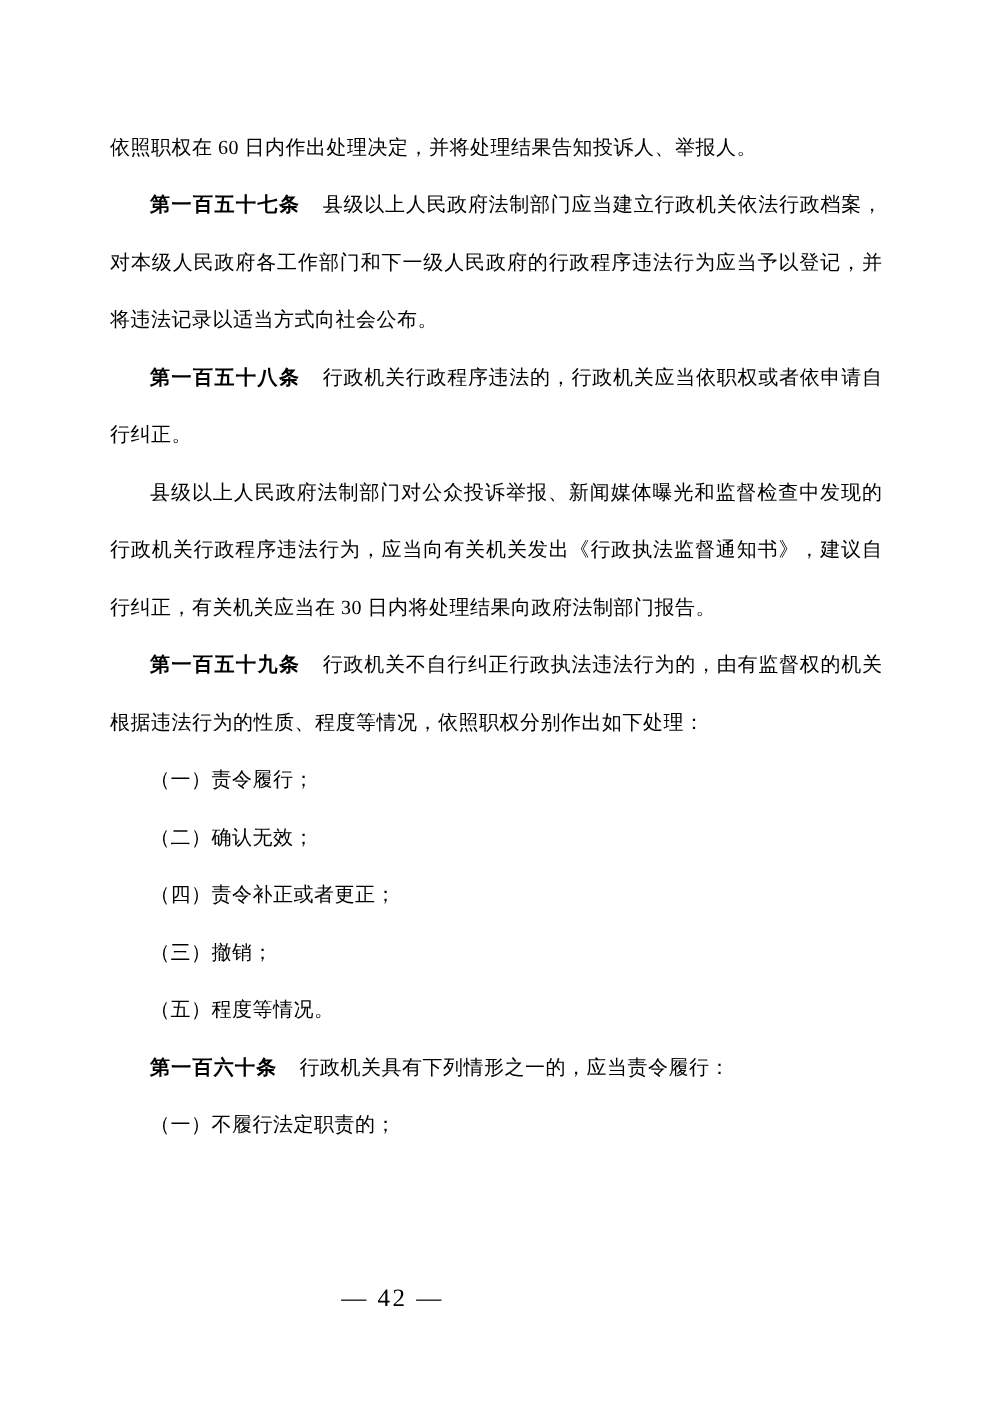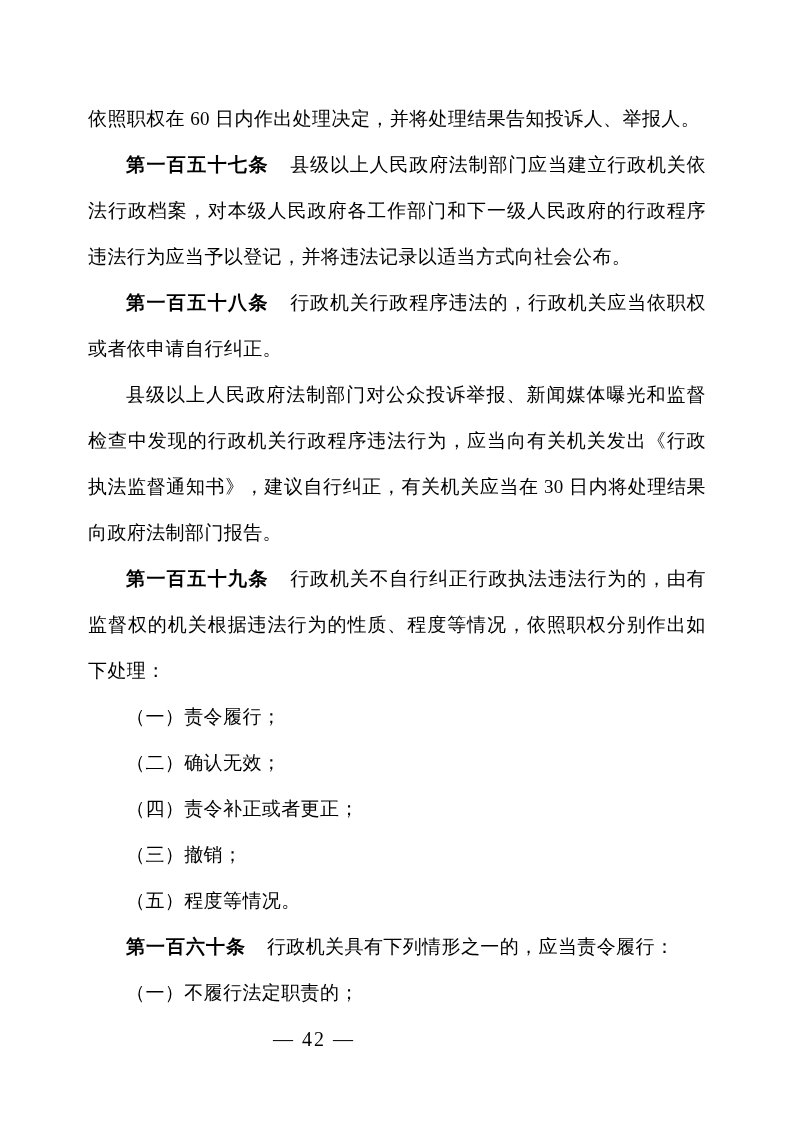--- a/index.html
+++ b/index.html
@@ -24,21 +24,21 @@
     box-sizing: border-box;
   }
   .content {
     position: absolute;
     left: 88px;
     top: 96px;
     width: 618px;
   }
   p {
     margin: 0;
-    font-size: 19px;
+    font-size: 16px;
     line-height: 46px;
     text-align: justify;
     text-justify: inter-ideograph;
     letter-spacing: 0.4px;
     font-family: "Liberation Serif", "DejaVu Serif", serif;
   }
   p.indent {
     text-indent: 2em;
   }
   p.noindent {

